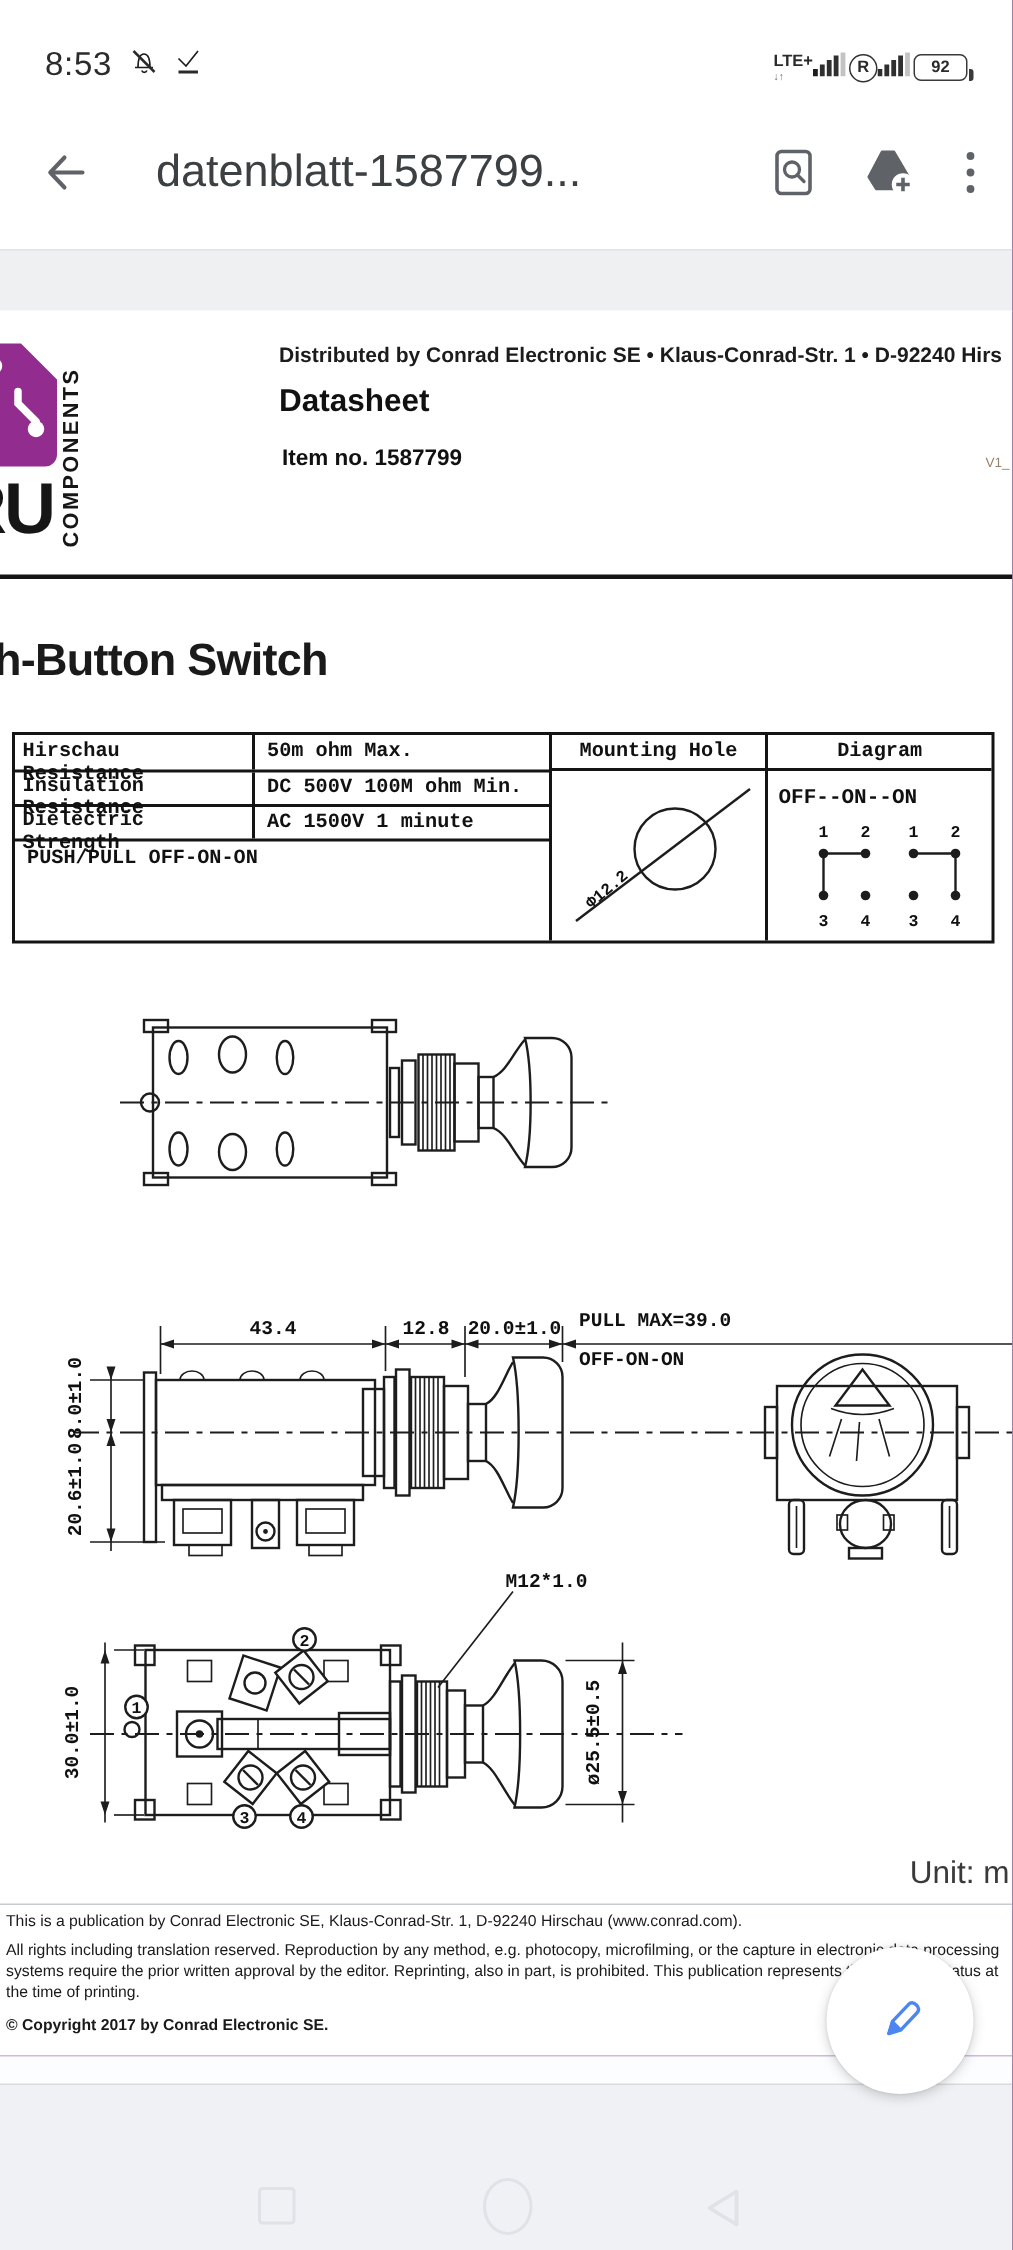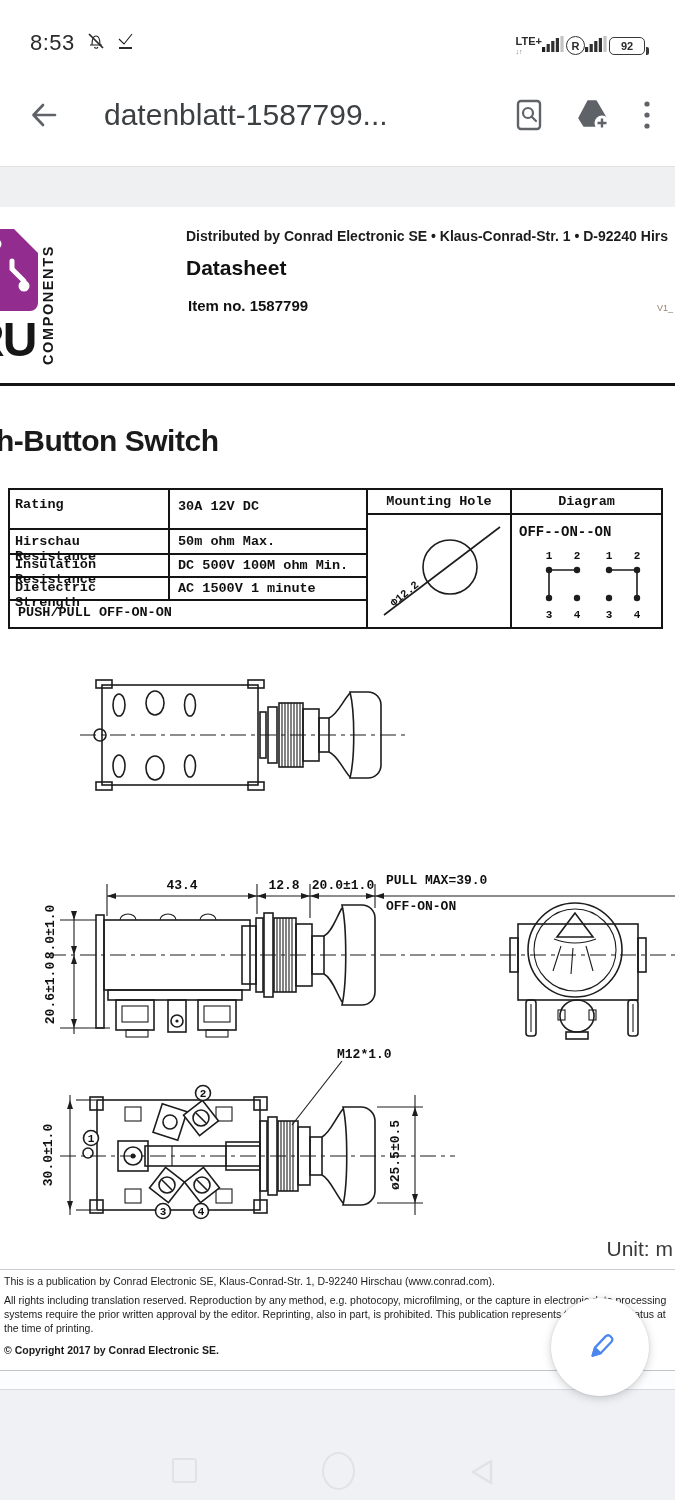--- a/index.html
+++ b/index.html
@@ -204,24 +204,20 @@
     <span class="hdr-dist">Distributed by Conrad Electronic SE • Klaus-Conrad-Str. 1 • D-92240 Hirs</span>
     <span class="hdr-type">Datasheet</span>
     <span class="hdr-item">Item no. 1587799</span>
     <span class="hdr-ver">V1_</span>
     <div class="rule"></div>
 
     <span class="prod-title">h-Button Switch</span>
 
     <div class="spec">
       <div class="spec-left">
-        <div class="srow" style="height:40px;">
-          <div class="slabel" style="padding-top:7px;">Rating</div>
-          <div class="sval" style="padding-top:9px;">30A 12V DC</div>
-        </div>
         <div class="srow" style="height:25px;">
           <div class="slabel">Hirschau Resistance</div>
           <div class="sval">50m ohm Max.</div>
         </div>
         <div class="srow" style="height:23px;">
           <div class="slabel" style="padding-top:2px;">Insulation Resistance</div>
           <div class="sval" style="padding-top:3px;">DC 500V 100M ohm Min.</div>
         </div>
         <div class="srow" style="height:23px;">
           <div class="slabel" style="padding-top:2px;">Dielectric Strength</div>

